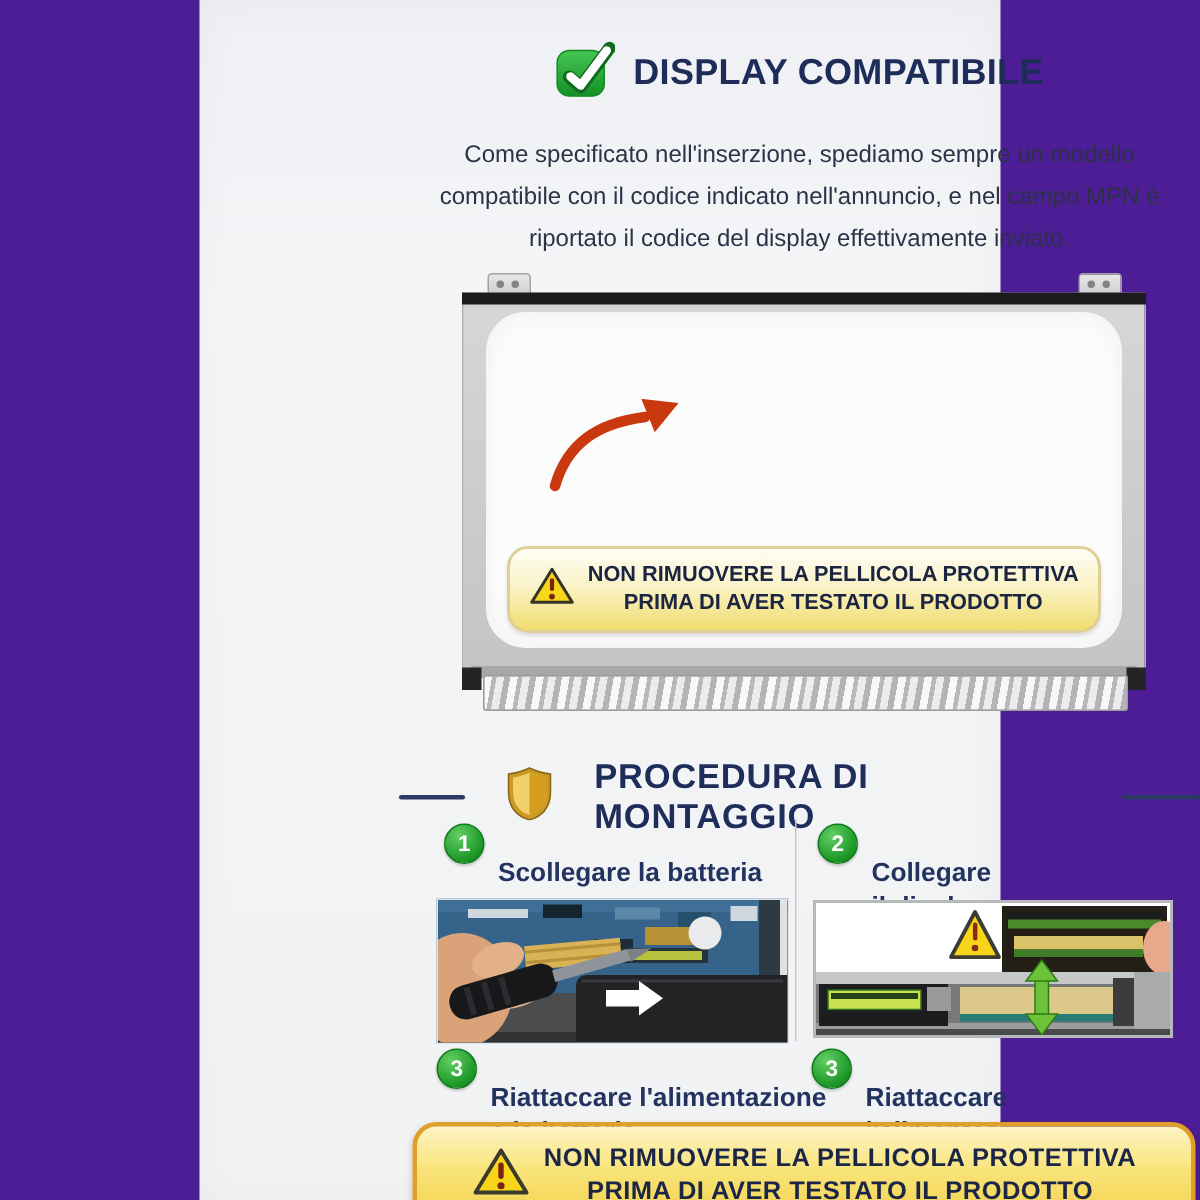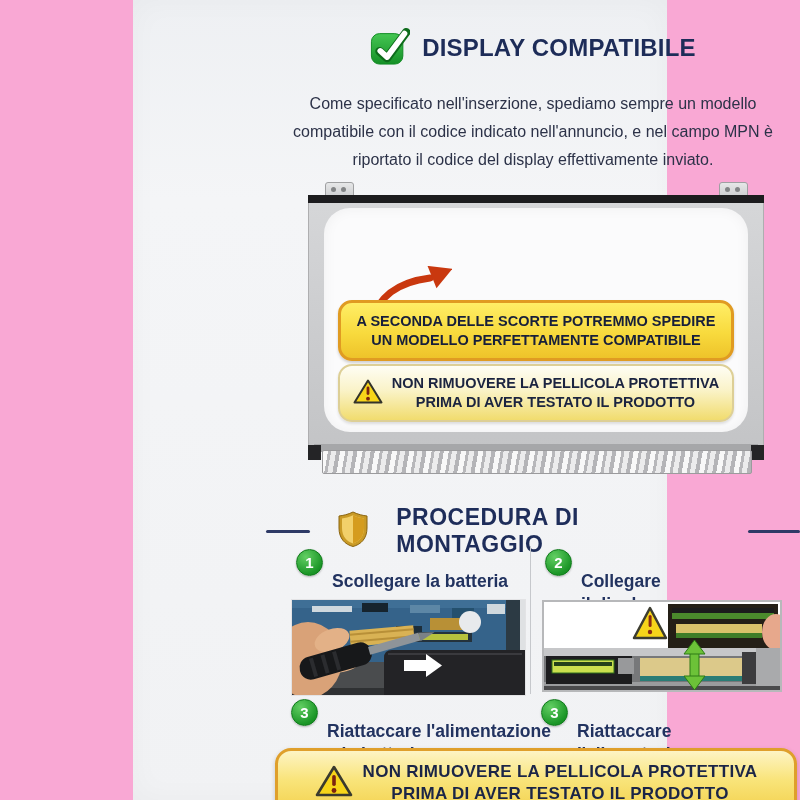--- a/index.html
+++ b/index.html
@@ -1,17 +1,17 @@
 <!DOCTYPE html>
 <html><head>
 <meta charset="utf-8">
 <style>
   html,body{margin:0;padding:0;}
   body{font-family:"Liberation Sans",sans-serif;background:#ffffff;}
-  .canvas{position:relative;width:800px;height:800px;background:#f9a8d4;overflow:hidden;}
+  .canvas{position:relative;width:800px;height:800px;background:#4c1d95;overflow:hidden;}
   .card{position:absolute;left:133px;top:0;width:534px;height:800px;
         background:linear-gradient(180deg,#eef0f3 0%,#f4f5f7 25%,#f1f2f4 100%);
         box-shadow:inset 0 0 30px rgba(0,0,0,0.03);}
   
   .header{position:absolute;left:133px;top:26px;width:534px;display:flex;justify-content:center;align-items:center;gap:12px;}
   .title{font-size:24px;font-weight:bold;color:#1d2c58;letter-spacing:0.2px;}
   .desc{position:absolute;left:150px;top:74px;width:500px;text-align:center;
         font-size:16px;line-height:28px;color:#2c3248;}
   
   .panel{position:absolute;left:175px;top:182px;width:456px;height:292px;}
@@ -111,24 +111,20 @@
 
       <span class="red-arrow">
         <svg width="92" height="62" viewBox="0 0 92 62">
           <path d="M10 58 C 18 30, 38 16, 70 12" stroke="#c9380f" stroke-width="7" fill="none" stroke-linecap="round"></path>
           <g transform="translate(72,11) rotate(-22)">
               <polygon points="0,-12 22,0 0,12" fill="#c9380f"></polygon>
             </g>
         </svg>
       </span>
 
-      <div class="notice notice1">
-        <span>A SECONDA DELLE SCORTE POTREMMO SPEDIRE</span>
-        <span>UN MODELLO PERFETTAMENTE COMPATIBILE</span>
-      </div>
 
       <div class="notice2">
         <span>
           <svg width="30" height="27" viewBox="0 0 30 27">
             <polygon points="15,2.5 28.5,24.5 1.5,24.5" fill="#f7d519" stroke="#33332a" stroke-width="2" stroke-linejoin="round"></polygon>
             <rect x="13.6" y="8.5" width="2.8" height="8.5" rx="1.4" fill="#7c2410"></rect>
             <circle cx="15" cy="20.7" r="1.9" fill="#7c2410"></circle>
           </svg>
         </span>
         <span class="txt">

